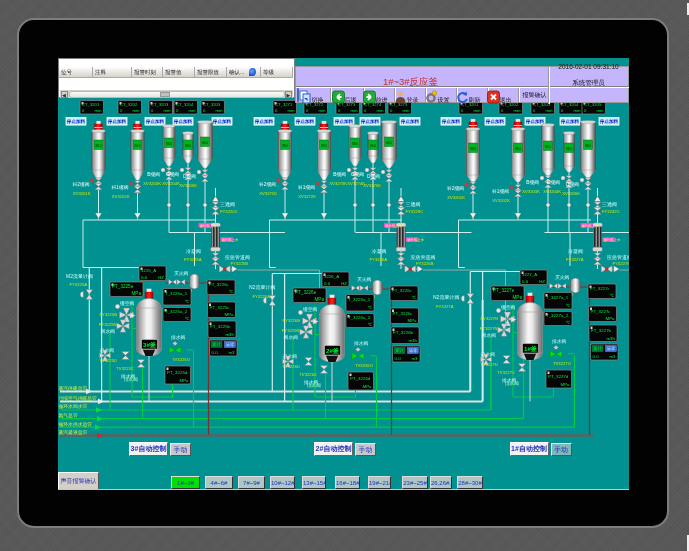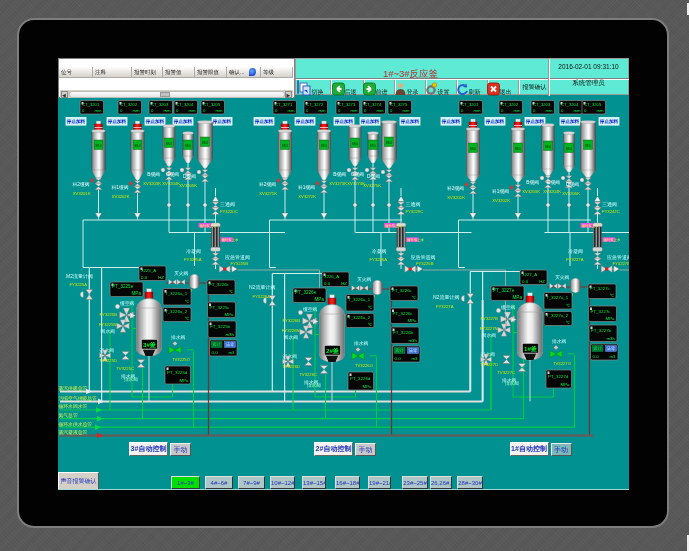--- a/index.html
+++ b/index.html
@@ -787,21 +787,21 @@
         <div style="width:32px;height:11.5px;background:linear-gradient(#fefefe,#d6d2ca);border-right:1px solid #aaa;border-bottom:1px solid #aaa;font-size:5.5px;color:#222;padding:2.5px 0 0 2px;white-space:nowrap;overflow:hidden">等级</div>
       </div>
       <div class="abs" style="left:190px;top:8.5px;width:7px;height:8px;background:radial-gradient(circle at 40% 40%,#66aaff,#0022bb);border-radius:50% 50% 50% 0"></div>
       <div class="abs" style="left:0.5px;top:31px;width:233.5px;height:8px;background:#d4d0c8">
         <div class="abs" style="left:1px;top:0.5px;width:7px;height:7px;background:#d4d0c8;border:1px solid #888;font-size:5px;color:#333;text-align:center;line-height:6px">◀</div>
         <div class="abs" style="right:1px;top:0.5px;width:7px;height:7px;background:#d4d0c8;border:1px solid #888;font-size:5px;color:#333;text-align:center;line-height:6px">▶</div>
         <div class="abs" style="left:9px;top:0.5px;width:216px;height:7px;background:linear-gradient(#fcfcfc,#e4e4e4);border:1px solid #bbb;border-radius:3px"></div>
         <div class="abs" style="left:100px;top:1.5px;width:10px;height:5px;background:#c0c0c0;border:1px solid #999"></div>
       </div>
     </div>
-    <div class="abs" style="left:236.5px;top:0;width:334.5px;height:37.3px;background:#5eead4;border:1px solid #9a9a9a">
+    <div class="abs" style="left:236.5px;top:8px;width:334.5px;height:37.3px;background:#c4b5fd;border:1px solid #9a9a9a">
       <div class="abs" style="left:55px;top:0;width:120px;height:18px;text-align:center"><span style="font-size:9.5px;color:#c03030;text-decoration:underline;position:relative;top:4px">1#~3#反应釜</span></div>
       <div class="abs" style="left:0;top:18.5px;width:334px;height:1px;background:#808080"></div>
       <div class="abs" style="left:0;top:19.5px;width:334px;height:1px;background:#fff"></div>
       <div class="abs" style="left:1.5px;top:21px;width:2px;height:14px;background:#3a6ea5;border-radius:1px"></div>
       <div class="abs" style="left:3px;top:20.5px;width:30px;height:16px;white-space:nowrap"><svg width="13" height="14" viewBox="0 0 13 14" style="vertical-align:middle">
           <rect x="1" y="1" width="7" height="9" fill="#fff" stroke="#3a6fd0" stroke-width="1"></rect>
           <rect x="4" y="4" width="7" height="9" fill="#cfe0ff" stroke="#2a5fc0" stroke-width="1"></rect>
           <path d="M5,8 l4,3 l-1,-3 z" fill="#1144aa"></path>
         </svg><span class="tbtn">切换</span></div>
       <div class="abs" style="left:34px;top:21px;width:1px;height:14px;background:#9a9a9a"></div>

